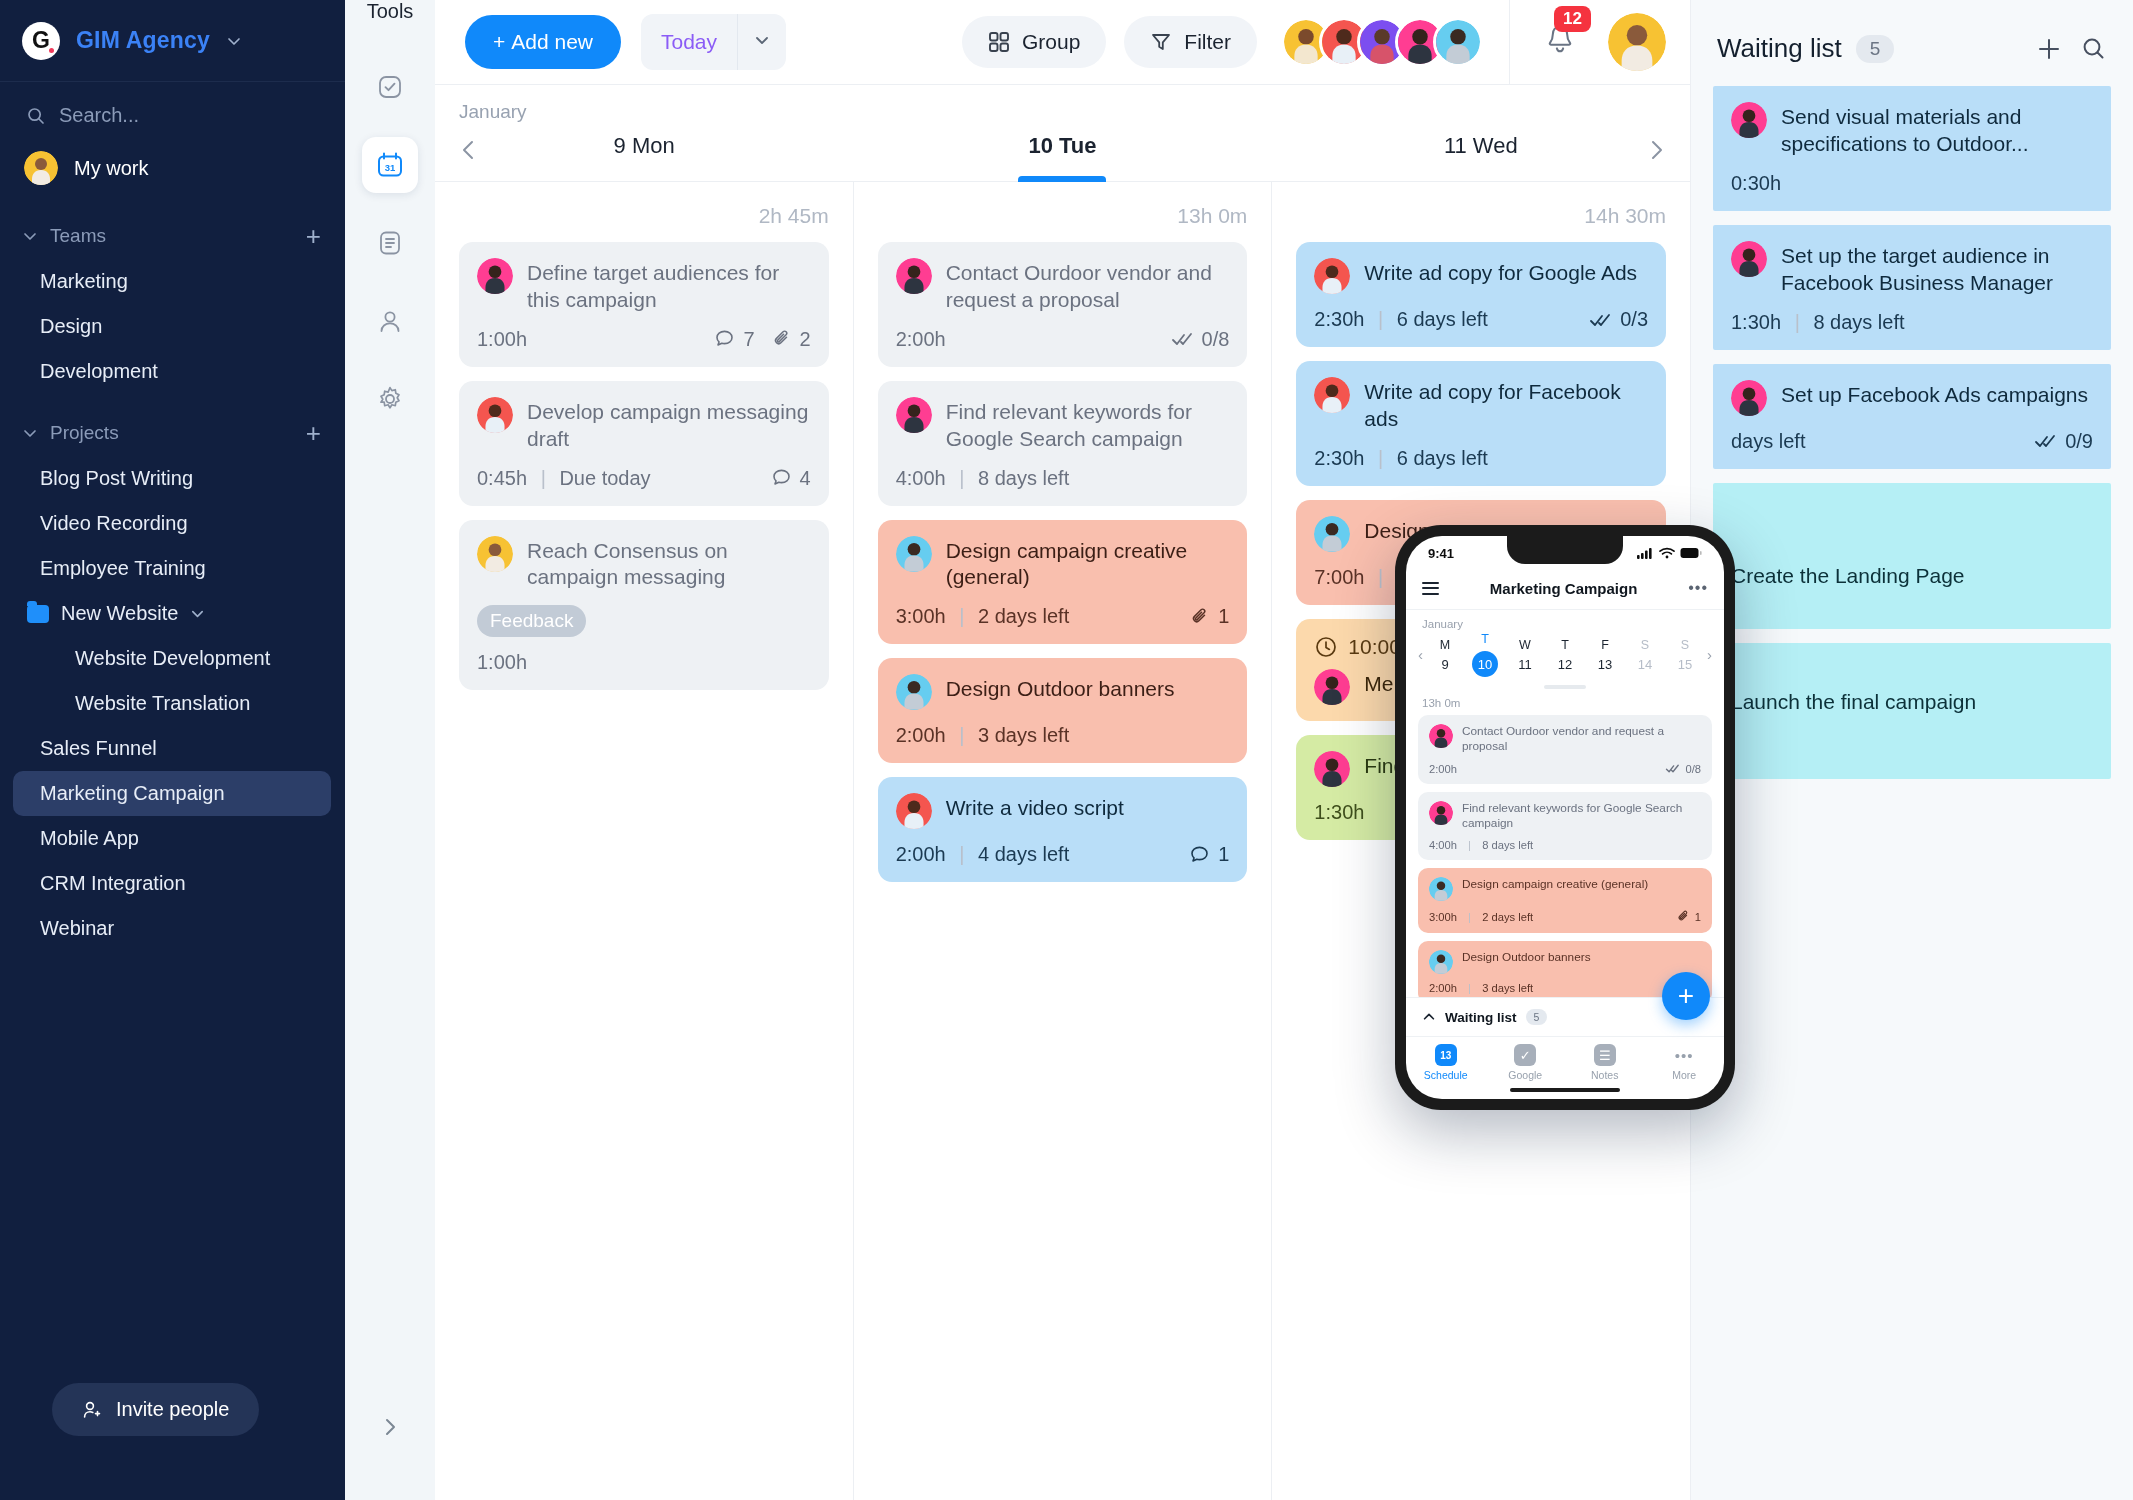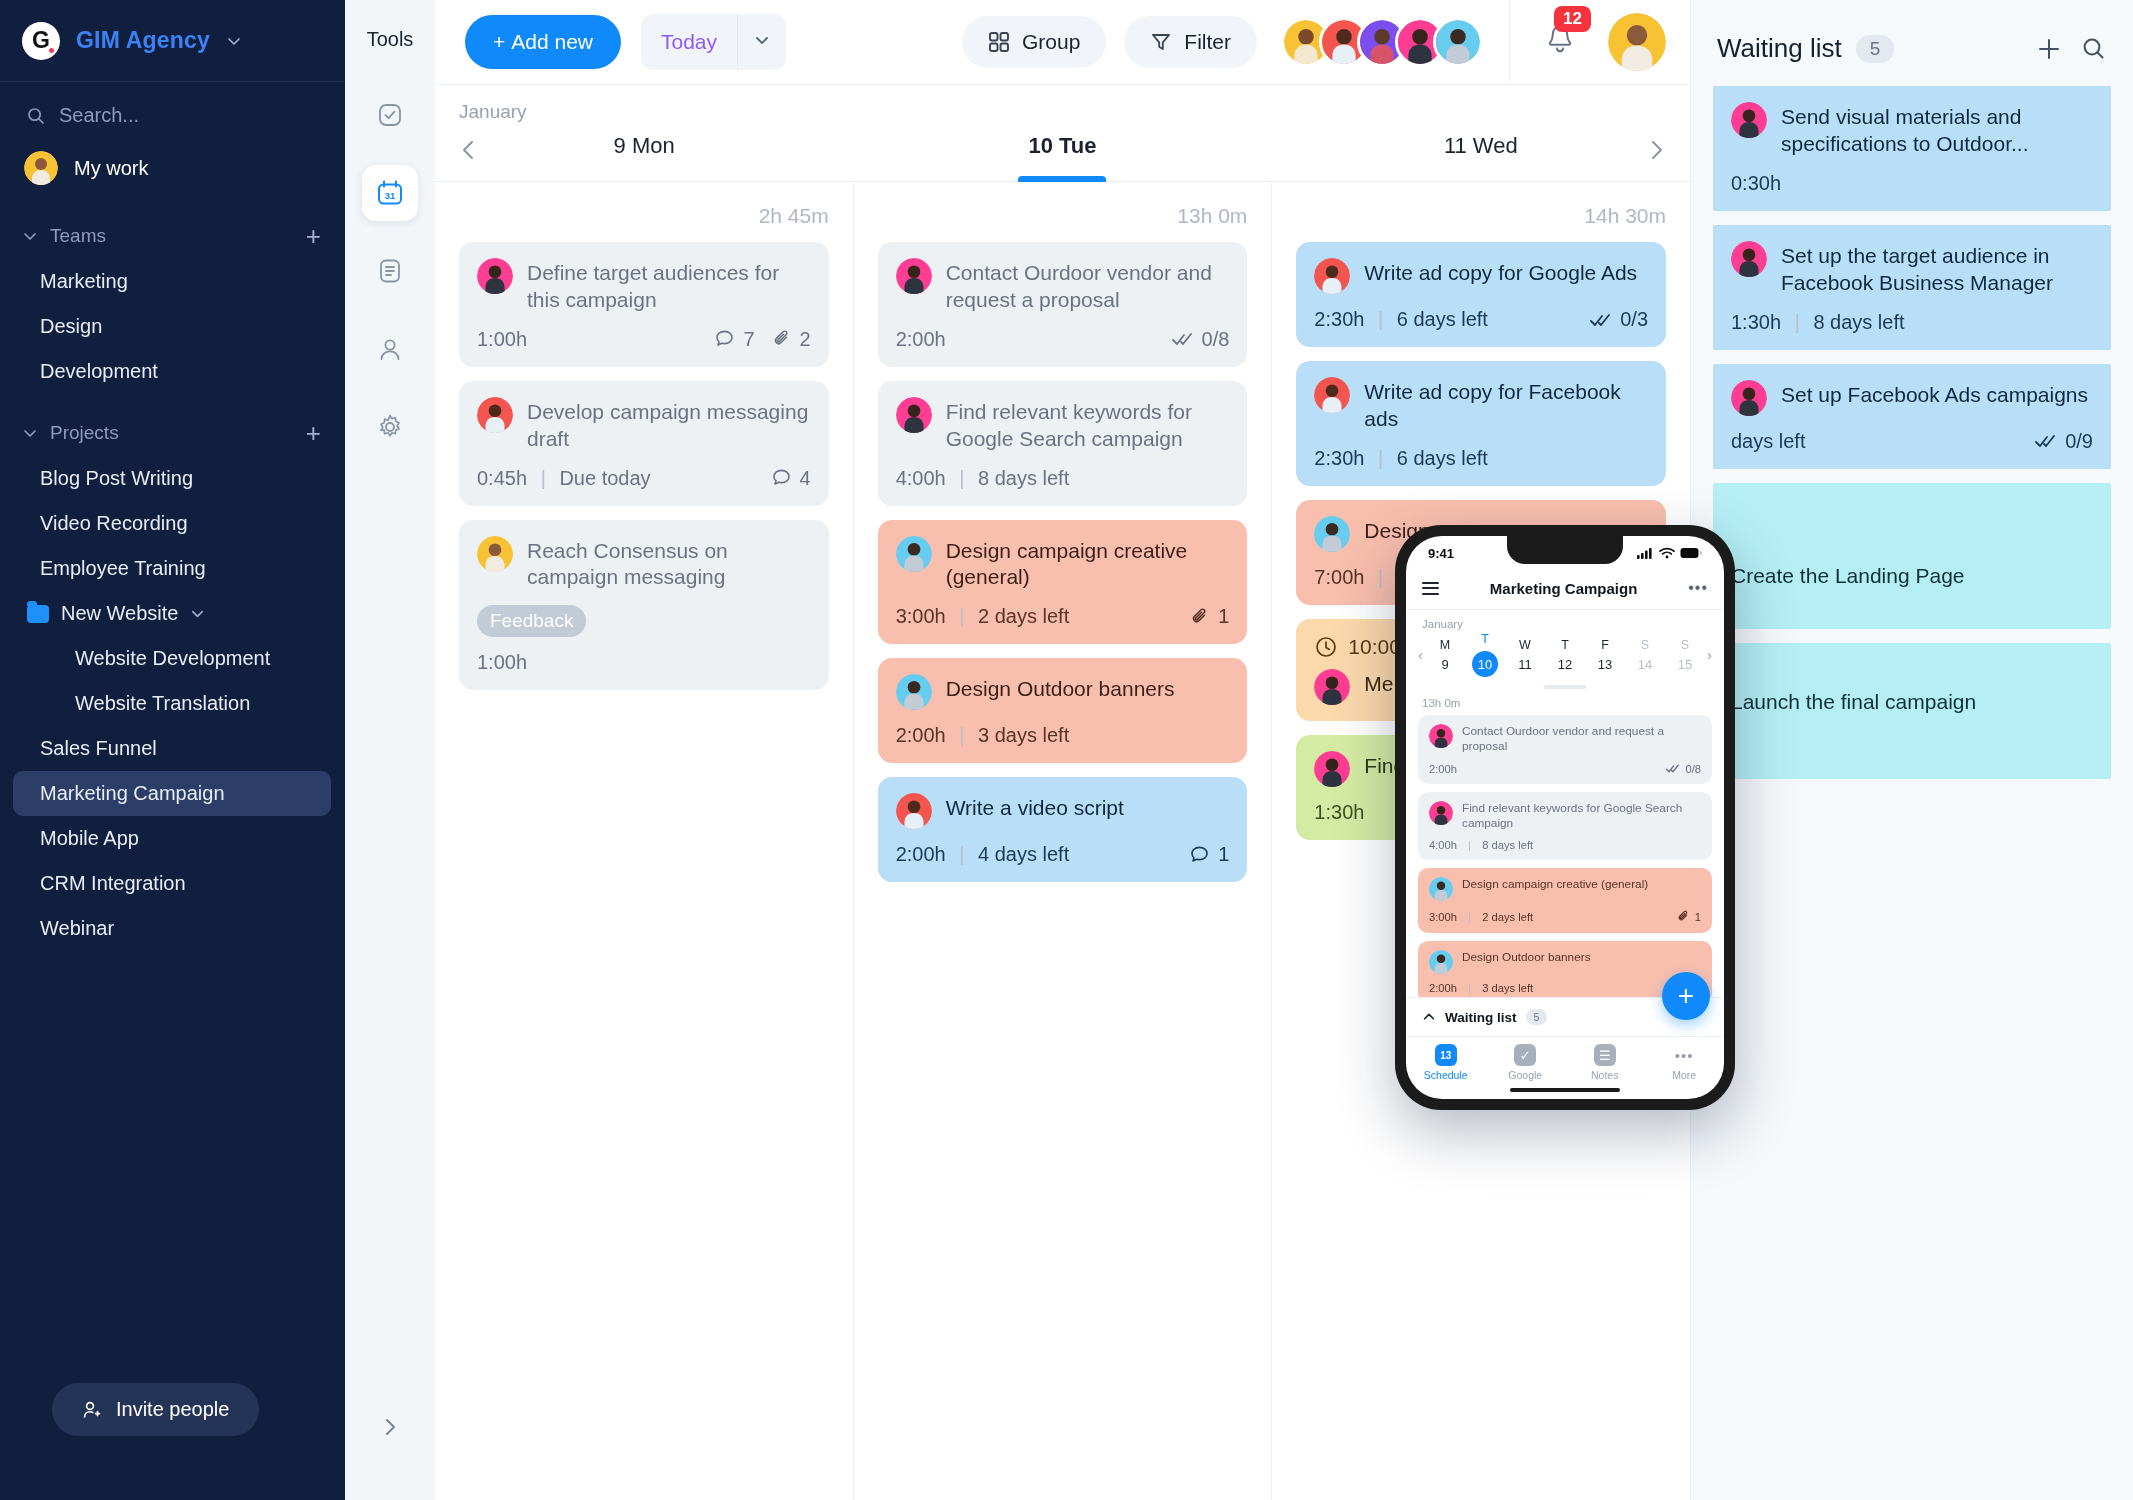--- a/index.html
+++ b/index.html
@@ -75,21 +75,21 @@
     display: inline-flex; align-items: center; gap: 14px;
     background: #243457; color: #ffffff; font-size: 20px;
     padding: 15px 30px; border-radius: 999px; border: none; cursor: pointer;
     font-family: inherit;
   }
 
   
   .rail {
     width: 90px; flex: 0 0 90px; background: #f2f6f9; height: 1500px;
     display: flex; flex-direction: column; align-items: center;
-    padding-top: 28px; position: relative;
+    position: relative;
   }
   .rail-title { font-size: 20px; color: #1b2330; margin-bottom: 36px; }
   .rail-btn {
     width: 56px; height: 56px; border-radius: 14px; margin-bottom: 22px;
     display: flex; align-items: center; justify-content: center; cursor: pointer;
   }
   .rail-btn.on { background: #ffffff; box-shadow: 0 2px 8px rgba(20,40,80,.10); }
   .rail-expand { position: absolute; bottom: 58px; cursor: pointer; color:#7b8794; }
 
   

